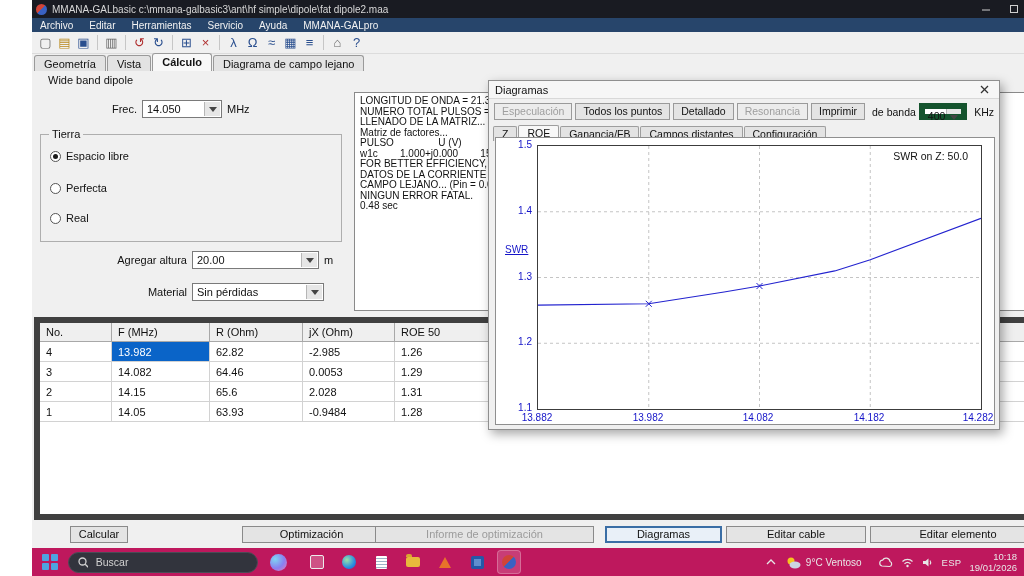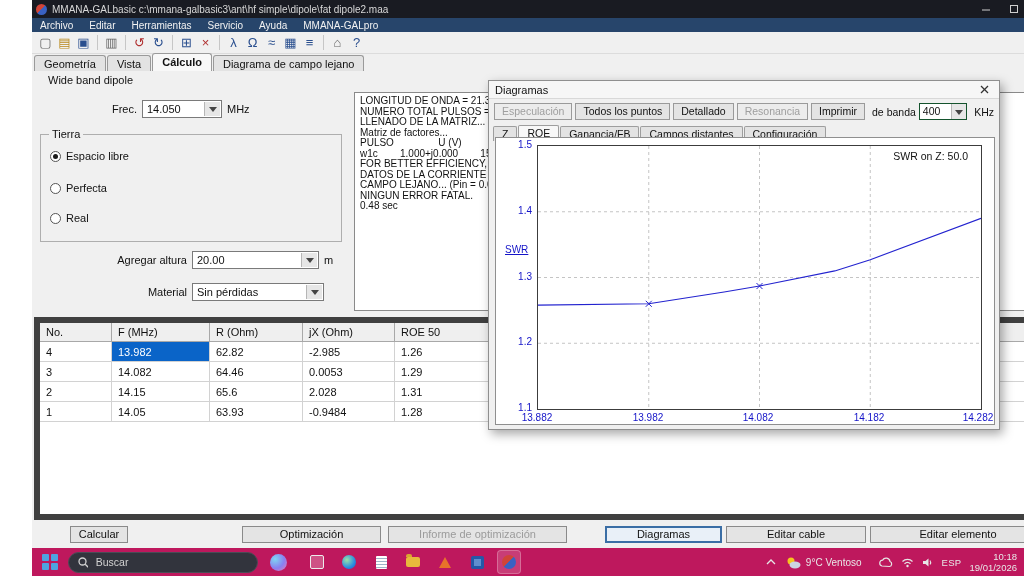--- a/index.html
+++ b/index.html
@@ -78,21 +78,21 @@
   .dlg-title{height:17px;background:#f6f6f6;border-bottom:1px solid #d8d8d8;display:flex;
              align-items:center;padding:0 6px;font-size:11px;}
   .dlg-title .t{flex:1;}
   .dlg-close{width:18px;height:14px;display:flex;align-items:center;justify-content:center;}
   .dlg-close svg{stroke:#333;stroke-width:1.2;}
   .dlg-controls{display:flex;align-items:center;gap:3px;padding:3px 5px;height:19px;}
   .dbtn{height:17px;line-height:15px;background:#e4e4e4;border:1px solid #9a9a9a;padding:0 7px;
         font-size:10.5px;box-sizing:border-box;white-space:nowrap;}
   .dbtn.disabled{color:#9e9e9e;background:#ececec;}
   .dlg-label{font-size:10.5px;margin-left:4px;white-space:nowrap;}
-  .dcombo{position:relative;width:54px;height:17px;background:#fff;border:1px solid #14532d;box-sizing:border-box;}
+  .dcombo{position:relative;width:54px;height:17px;background:#fff;border:6px solid #14532d;box-sizing:border-box;}
   .dcombo .value{position:absolute;left:3px;top:1px;font-size:10.5px;}
   .dcombo .arrow{position:absolute;right:0;top:0;bottom:0;width:14px;background:#e6e6e6;
                  border-left:1px solid #b6b6b6;}
   .dcombo .arrow i{border:4px solid transparent;border-top:5px solid #444;display:block;margin:6px auto 0;width:0;}
   .dlg-tabs{display:flex;gap:1px;padding:1px 4px 0 4px;height:16px;align-items:flex-end;}
   .dtab{padding:1px 8px;font-size:10.5px;background:#e3e3e3;border:1px solid #9e9e9e;border-bottom:none;
         border-radius:2px 2px 0 0;}
   .dtab.active{background:#f8f8f8;padding-bottom:2px;}
 
   
@@ -286,21 +286,21 @@
       <div class="td c1">14.05</div>
       <div class="td c2">63.93</div>
       <div class="td c3">-0.9484</div>
       <div class="td c4">1.28</div>
       <div class="td c5"></div>
     </div>
   </div>
 
   <div class="btn" style="left:38px;width:58px;">Calcular</div>
   <div class="btn" style="left:210px;width:139px;">Optimización</div>
-  <div class="btn disabled" style="left:356px;width:179px;">Informe de optimización</div>
+  <div class="btn disabled" style="left:343px;width:219px;">Informe de optimización</div>
   <div class="btn focused" style="left:573px;width:117px;">Diagramas</div>
   <div class="btn" style="left:694px;width:140px;">Editar cable</div>
   <div class="btn" style="left:838px;width:176px;">Editar elemento</div>
 
   <div class="dialog">
     <div class="dlg-title">
       <span class="t">Diagramas</span>
       <span class="dlg-close">
         <svg width="9" height="9">
             <line x1="1" y1="1" x2="8" y2="8"></line>

